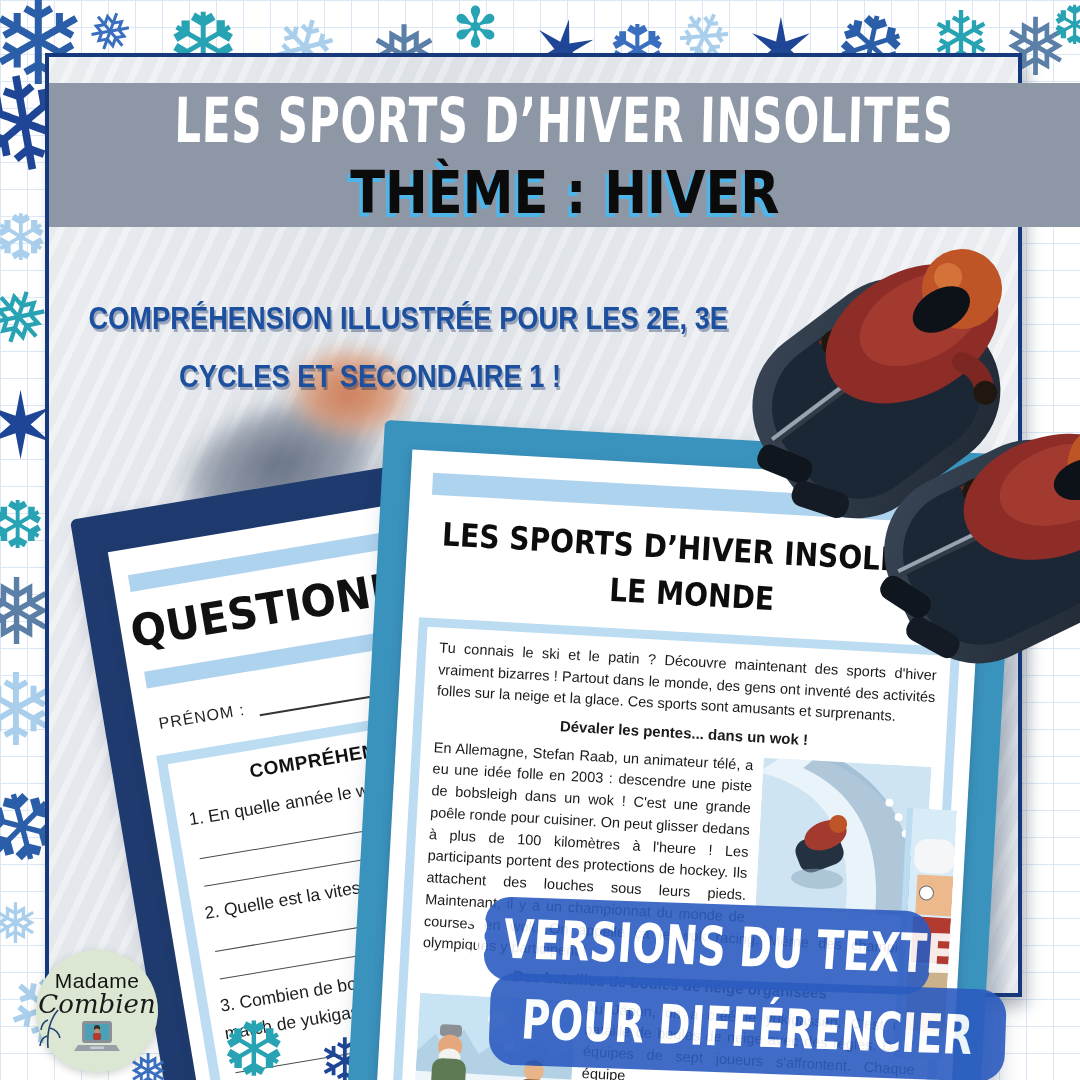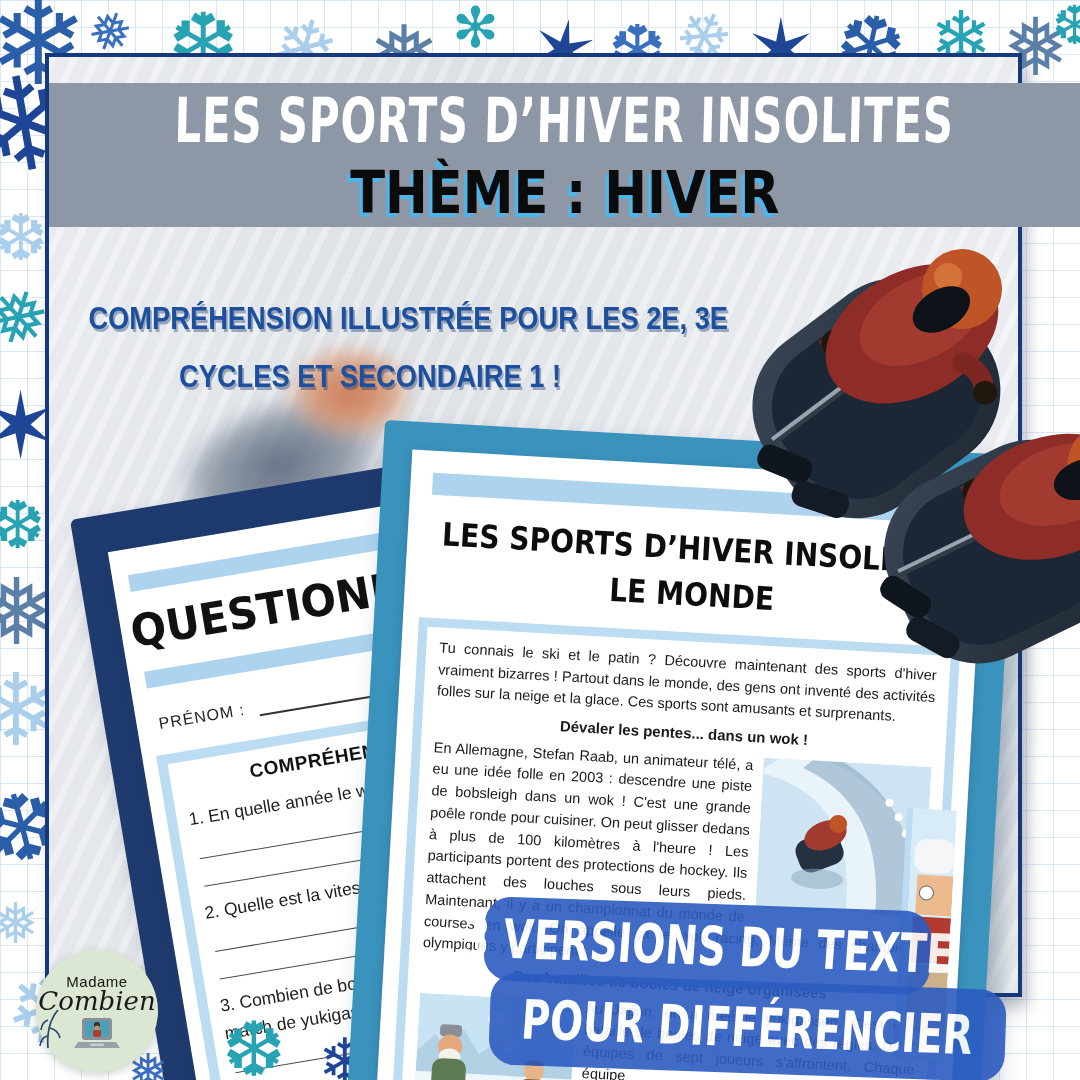--- a/index.html
+++ b/index.html
@@ -77,21 +77,21 @@
   .overlay{position:absolute;left:486px;top:896px;z-index:9;transform:rotate(2deg);transform-origin:0 0;}
   .ov-line{background:var(--overlay-banner);opacity:.9;border-radius:26px;display:flex;align-items:center;justify-content:center;}
   .ov-1{width:446px;height:84px;}
   .ov-2{width:516px;height:92px;margin-top:-8px;margin-left:8px;}
   .ov-text{color:#fff;font-size:54px;white-space:nowrap;transform:scaleX(.72) skewX(-3deg);}
 
   
   .logo{position:absolute;left:36px;top:950px;width:122px;height:122px;border-radius:50%;background:var(--logo-bg);
     z-index:10;display:flex;flex-direction:column;align-items:center;justify-content:center;
     box-shadow:0 3px 8px rgba(60,80,60,.25);}
-  .logo-madame{font-size:15px;font-weight:500;color:#141414;letter-spacing:.5px;}
+  .logo-madame{font-size:21px;font-weight:500;color:#141414;letter-spacing:.5px;}
   .logo-coraline{font-family:"DejaVu Serif",serif;font-style:italic;font-size:26px;color:#1a1a1a;margin-top:-4px;}
   .logo-leaf{position:absolute;left:2px;top:58px;}
 </style>
 </head>
 <body>
 
 <div class="stage">
 
   <svg width="0" height="0" style="position:absolute" aria-hidden="true">
     <defs>

